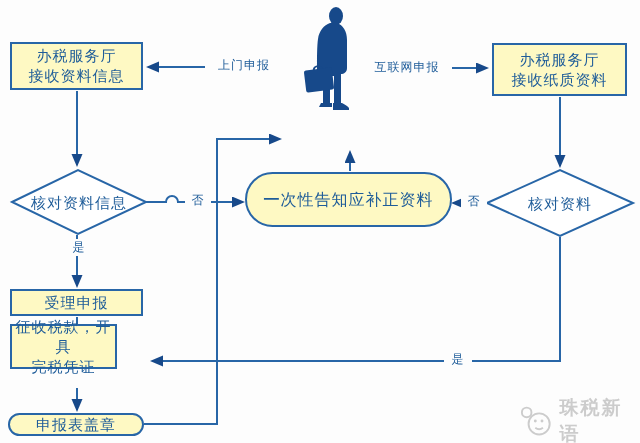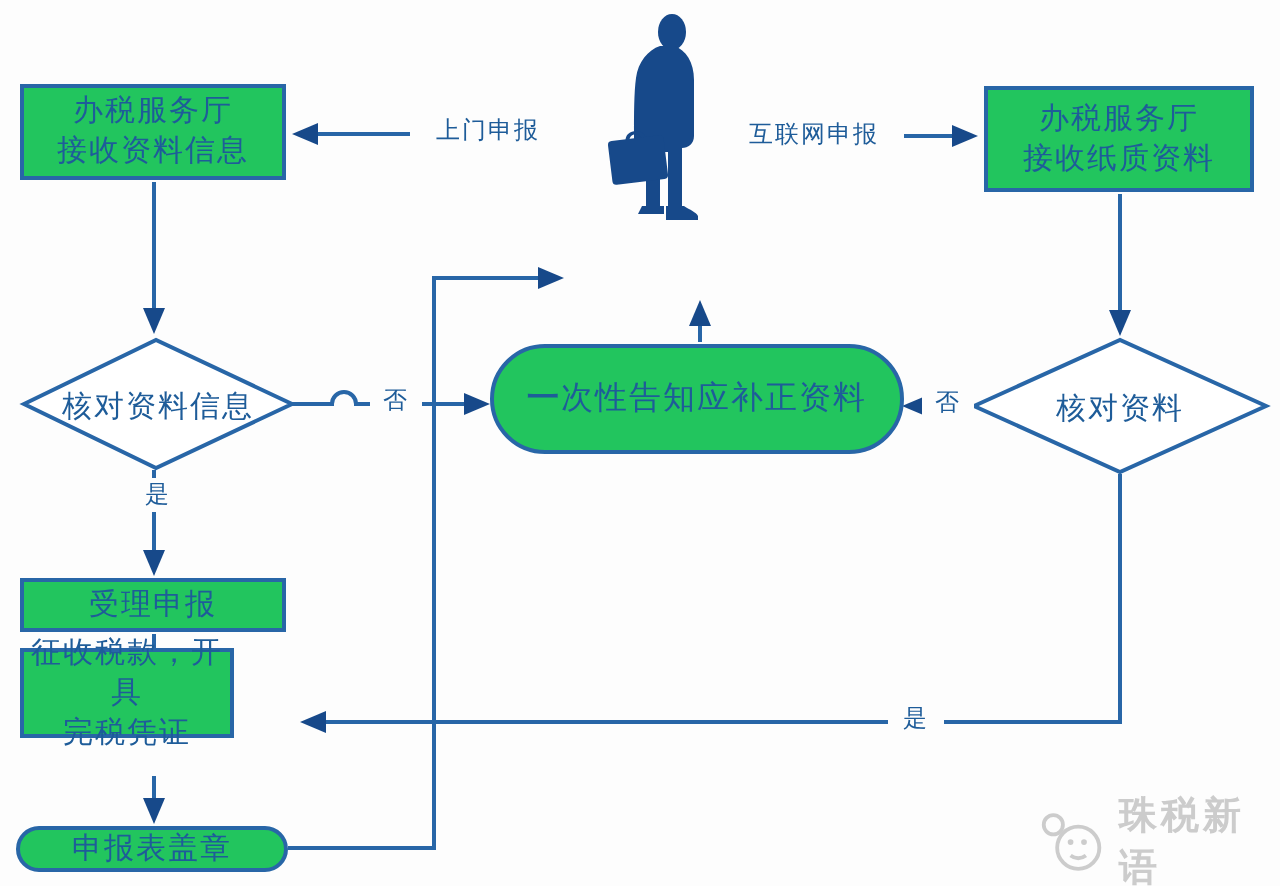--- a/index.html
+++ b/index.html
@@ -6,21 +6,21 @@
   .canvas{
     position:relative;width:640px;height:443px;overflow:hidden;
     background:#fdfdfd;
     font-family:"Liberation Sans","DejaVu Sans",sans-serif;
     color:var(--text,#1e5c99);
   }
   svg.wires{position:absolute;left:0;top:0;z-index:1;}
   .edge{fill:none;stroke:var(--line,#2866a7);stroke-width:2;}
   .arrhead{fill:var(--solid,#17498a);}
   .node{
-    position:absolute;z-index:2;background:#22c55e;
+    position:absolute;z-index:2;background:#fef9c3;
     border:2px solid var(--line,#2866a7);
     display:flex;flex-direction:column;align-items:center;justify-content:center;
     text-align:center;font-size:15px;line-height:20px;letter-spacing:1px;
     box-sizing:border-box;
   }
   .stadium{border-radius:999px;align-items:center;}
   .dtext{
     position:absolute;z-index:2;text-align:center;font-size:15px;letter-spacing:1px;
   }
   .lbl{

